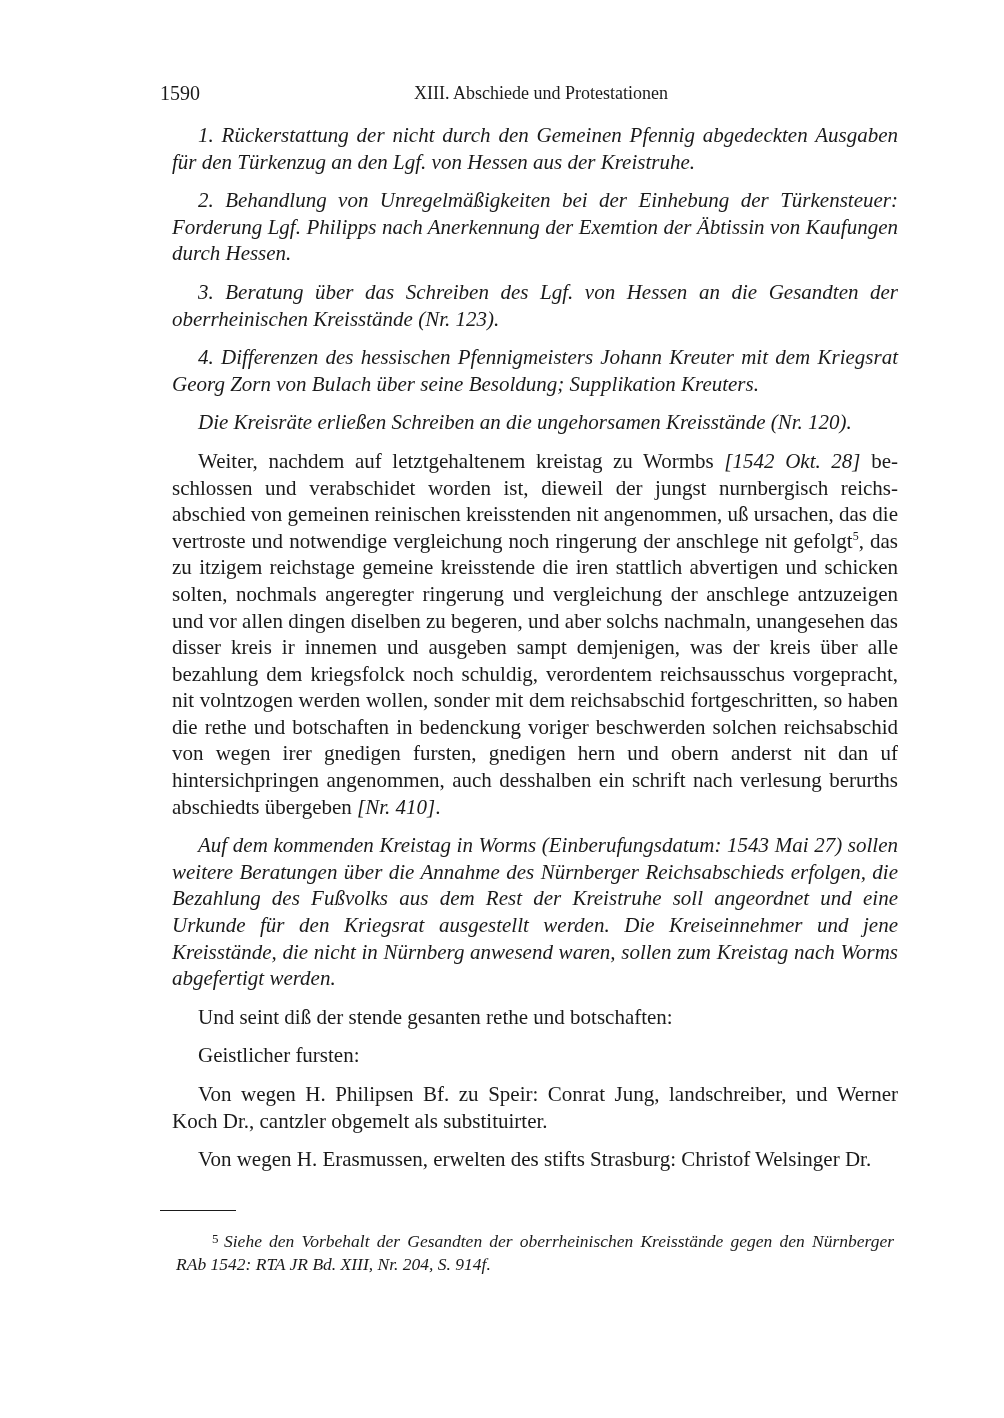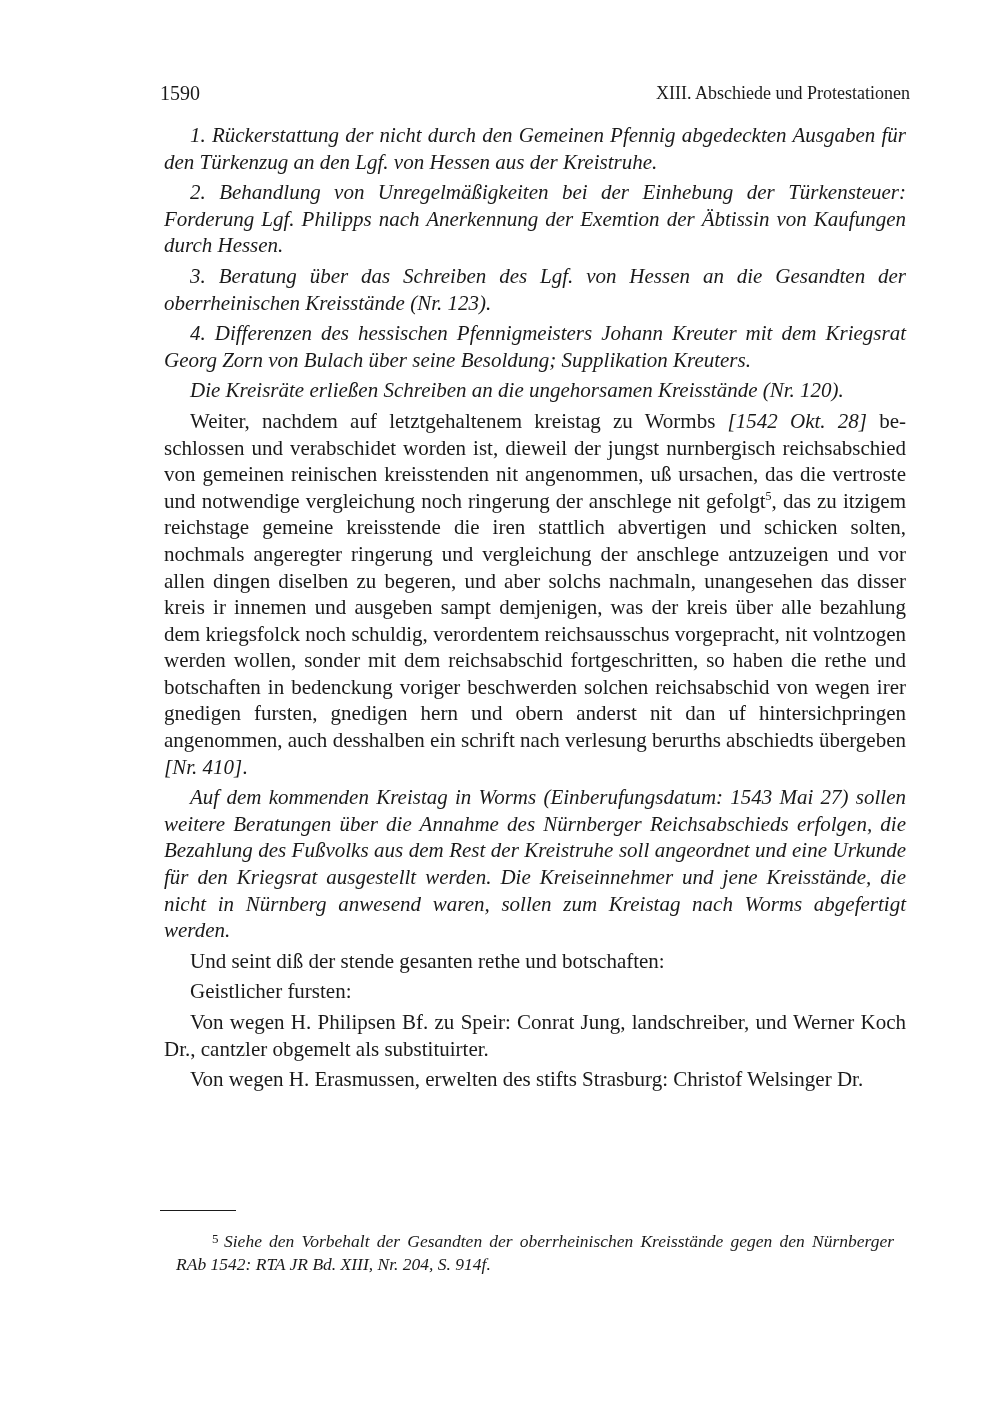--- a/index.html
+++ b/index.html
@@ -1,22 +1,22 @@
 <!DOCTYPE html>
 <html><head>
 <meta charset="utf-8">
 <style>
   html, body { margin: 0; padding: 0; background: #ffffff; }
   body { width: 1004px; height: 1418px; position: relative; overflow: hidden; color: #1a1a1a; }
   .page { position: absolute; left: 160px; top: 78px; width: 750px; font-family: Liberation Serif, serif; }
   .running-head { position: relative; height: 30px; font-size: 20px; line-height: 30px; }
   .page-number { position: absolute; left: 0; top: 0; }
-  .section-title { position: absolute; left: 12px; right: 0; top: 0; text-align: right; font-size: 18px; }
+  .section-title { position: absolute; left: 12px; right: 0; top: 0; text-align: center; font-size: 18px; }
   .body { margin-top: 14px; font-size: 21px; line-height: 26.6px; text-align: justify; hyphens: manual; }
-  .body p { margin: 4px; text-indent: 26px; }
+  .body p { margin: 12px; text-indent: 26px; }
   .it { font-style: italic; }
   sup { font-size: 12px; line-height: 0; vertical-align: 8px; }
   .footnotes { position: absolute; left: 160px; top: 1210px; width: 750px; font-family: "Liberation Serif", "DejaVu Serif", serif; }
   .fn-rule { width: 76px; border-top: 1px solid #1a1a1a; margin-bottom: 6px; }
   .fn { font-size: 17.5px; line-height: 23px; text-align: justify; margin: 16px; text-indent: 18px; }
   .fn-mark { display: inline-block; font-size: 13px; vertical-align: 4px; width: 30px; font-style: normal; }
 </style>
 </head>
 <body>
 

